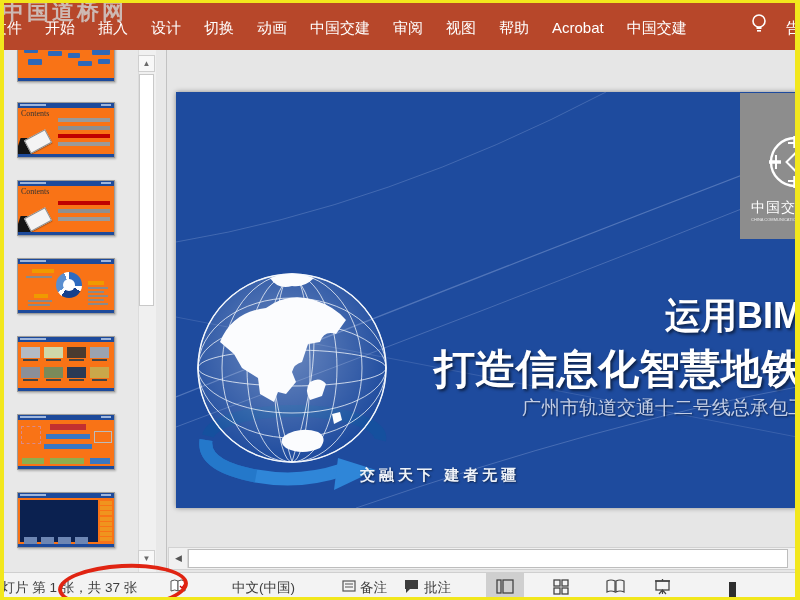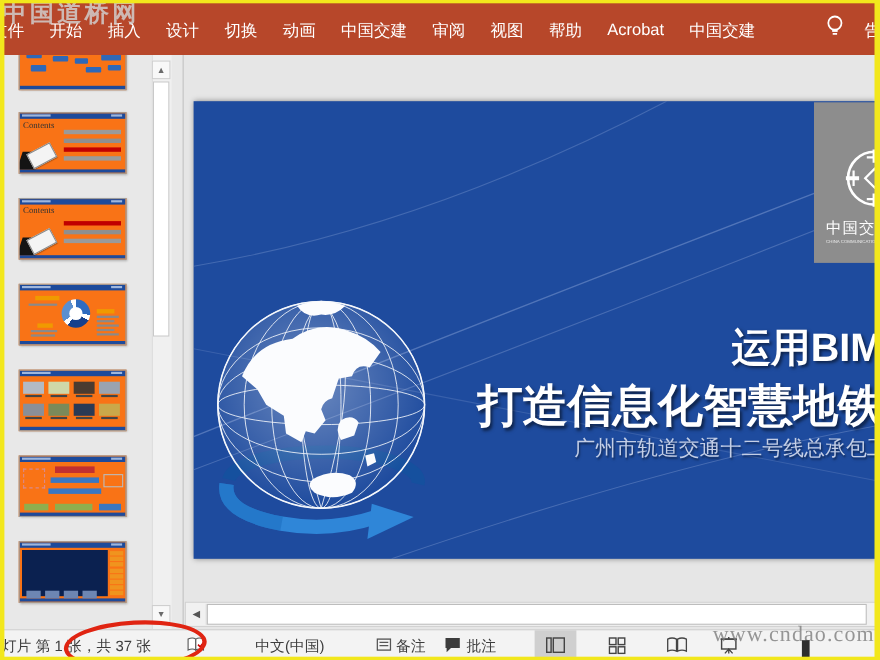--- a/index.html
+++ b/index.html
@@ -326,20 +326,21 @@
       </g>
 
       <path d="M14,176 q-4,26 50,36 q44,8 86,-6" stroke="#2f86d8" stroke-width="13" fill="none"></path>
       <path d="M14,176 q-4,26 50,36" stroke="#1c6ec0" stroke-width="13" fill="none" opacity="0.55"></path>
       <polygon points="146,194 184,206 142,226" fill="#2f86d8"></polygon>
     </svg>
 
     <div class="t1">运用BIM</div>
     <div class="t2">打造信息化智慧地铁</div>
     <div class="t3">广州市轨道交通十二号线总承包工</div>
+    <div class="motto">交融天下 建者无疆</div>
   </div>
 
   <div class="hscroll">
     <div class="hs-btn">◀</div>
     <div class="hs-thumb"></div>
   </div>
 
   <div class="status">
     <div class="st-counter">幻灯片 第 1 张，共 37 张</div>
 
@@ -389,21 +390,20 @@
     </div>
     <div class="view-btn" style="left:643px;">
       <svg width="17" height="16" viewBox="0 0 17 16">
         <path d="M8.5,0 v2 M1,2 h15" stroke="#444" stroke-width="1.3"></path>
         <rect x="2" y="2" width="13" height="9" fill="none" stroke="#444" stroke-width="1.3"></rect>
         <path d="M8.5,11 v4 M5,15 l3.5,-4 3.5,4" stroke="#444" stroke-width="1.2" fill="none"></path>
       </svg>
     </div>
   </div>
 
-  <div class="wm-bottom">www.cndao.com</div>
   <div class="dark-mark"></div>
 
   <div class="annot" style="border-color: rgb(224, 36, 18);"></div>
 
   <div class="frame top" style="background: rgb(242, 231, 28);"></div>
   <div class="frame left" style="background: rgb(242, 231, 28);"></div>
   <div class="frame right" style="background: rgb(242, 231, 28);"></div>
   <div class="frame bottom" style="background: rgb(242, 231, 28);"></div>
 </div>
 

